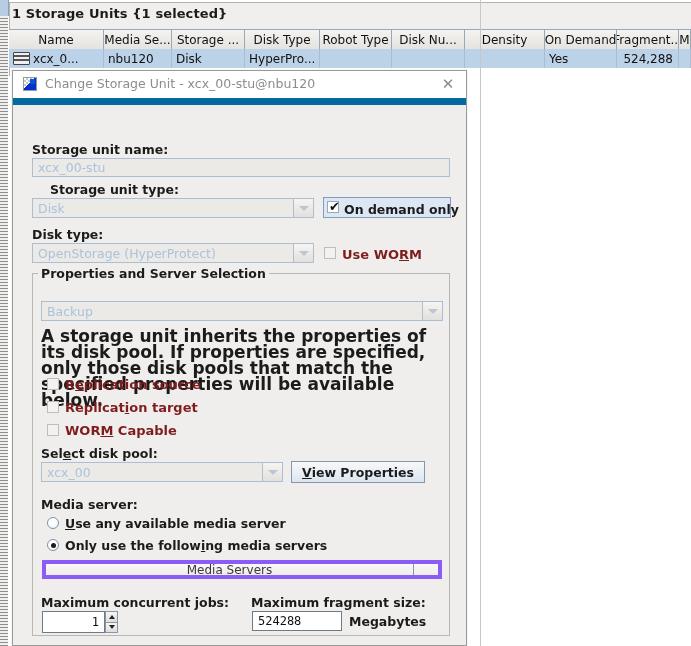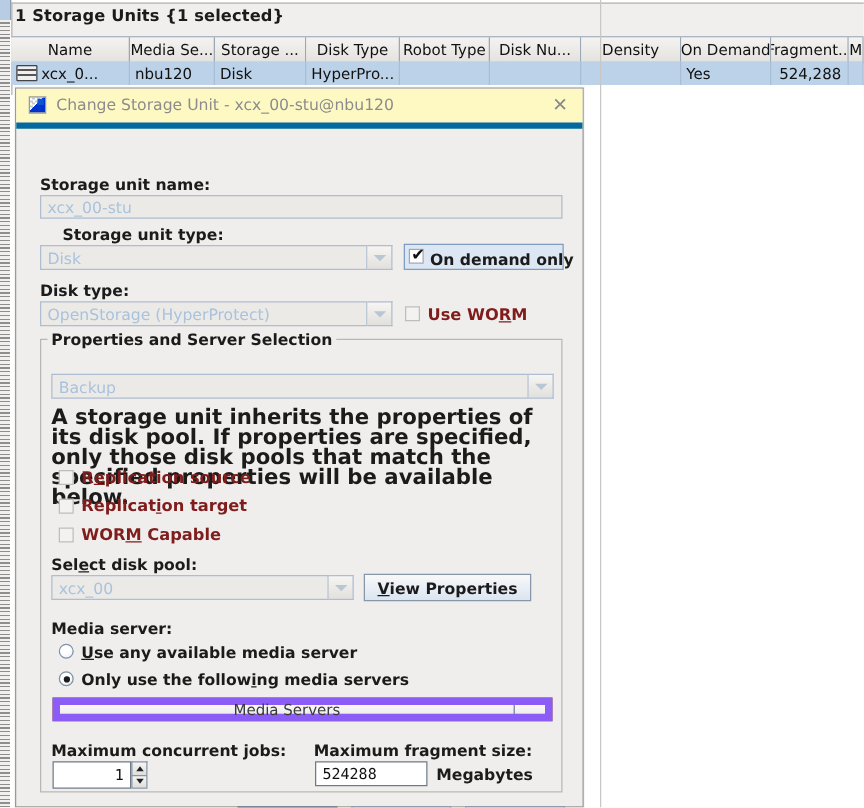--- a/index.html
+++ b/index.html
@@ -71,22 +71,22 @@
 
   
   .dialog {
     position:absolute; left:12px; top:70px; width:455px; height:576px;
     background:#efeeec;
     border:1px solid #9a9a9a;
     box-shadow:0 0 0 1px rgba(0,0,0,0.04);
     box-sizing:border-box;
   }
   .dlg-titlebar {
-    position:relative; height:27px; background:#fef9c3;
-    border-bottom:5px solid #0369a1;
+    position:relative; height:27px; background:#ffffff;
+    border-bottom:7px solid #0369a1;
   }
   .dlg-icon {
     position:absolute; left:10px; top:6px; width:14px; height:14px;
     background:
       linear-gradient(135deg, transparent 0 45%, #0033cc 45% 100%),
       repeating-conic-gradient(#c9c9c9 0 25%, #ffffff 0 50%) 0 0 / 4px 4px;
     border:1px solid #9a9a9a; box-sizing:border-box;
   }
   .dlg-icon::after{
     content:""; position:absolute; right:1px; top:1px; width:5px; height:5px; background:#0a54d6;
@@ -177,21 +177,21 @@
     background:linear-gradient(180deg,#f8f8f7 0%,#e8eef5 55%,#dbe5f0 100%);
     border:1px solid #8796a8;
     font-size:12.5px; font-weight:bold; color:#1b1b1b;
     display:flex; align-items:center; justify-content:center;
     cursor:pointer;
   }
   .btn.focus { border:2px solid #6b7a8c; }
 
   .mstable {
     position:absolute; box-sizing:border-box;
-    border:6px solid #8b5cf6; background:#a16207;
+    border:4px solid #8b5cf6; background:#0c4a6e;
     display:flex;
   }
   .ms-head {
     flex:1; display:flex; align-items:center; justify-content:center;
     font-size:12px; color:#3a3a3a;
     background:linear-gradient(180deg,#faf9f8,#efedea);
     border-right:1px solid #8796a8;
   }
   .ms-corner { width:24px; background:linear-gradient(180deg,#faf9f8,#efedea); }
 

